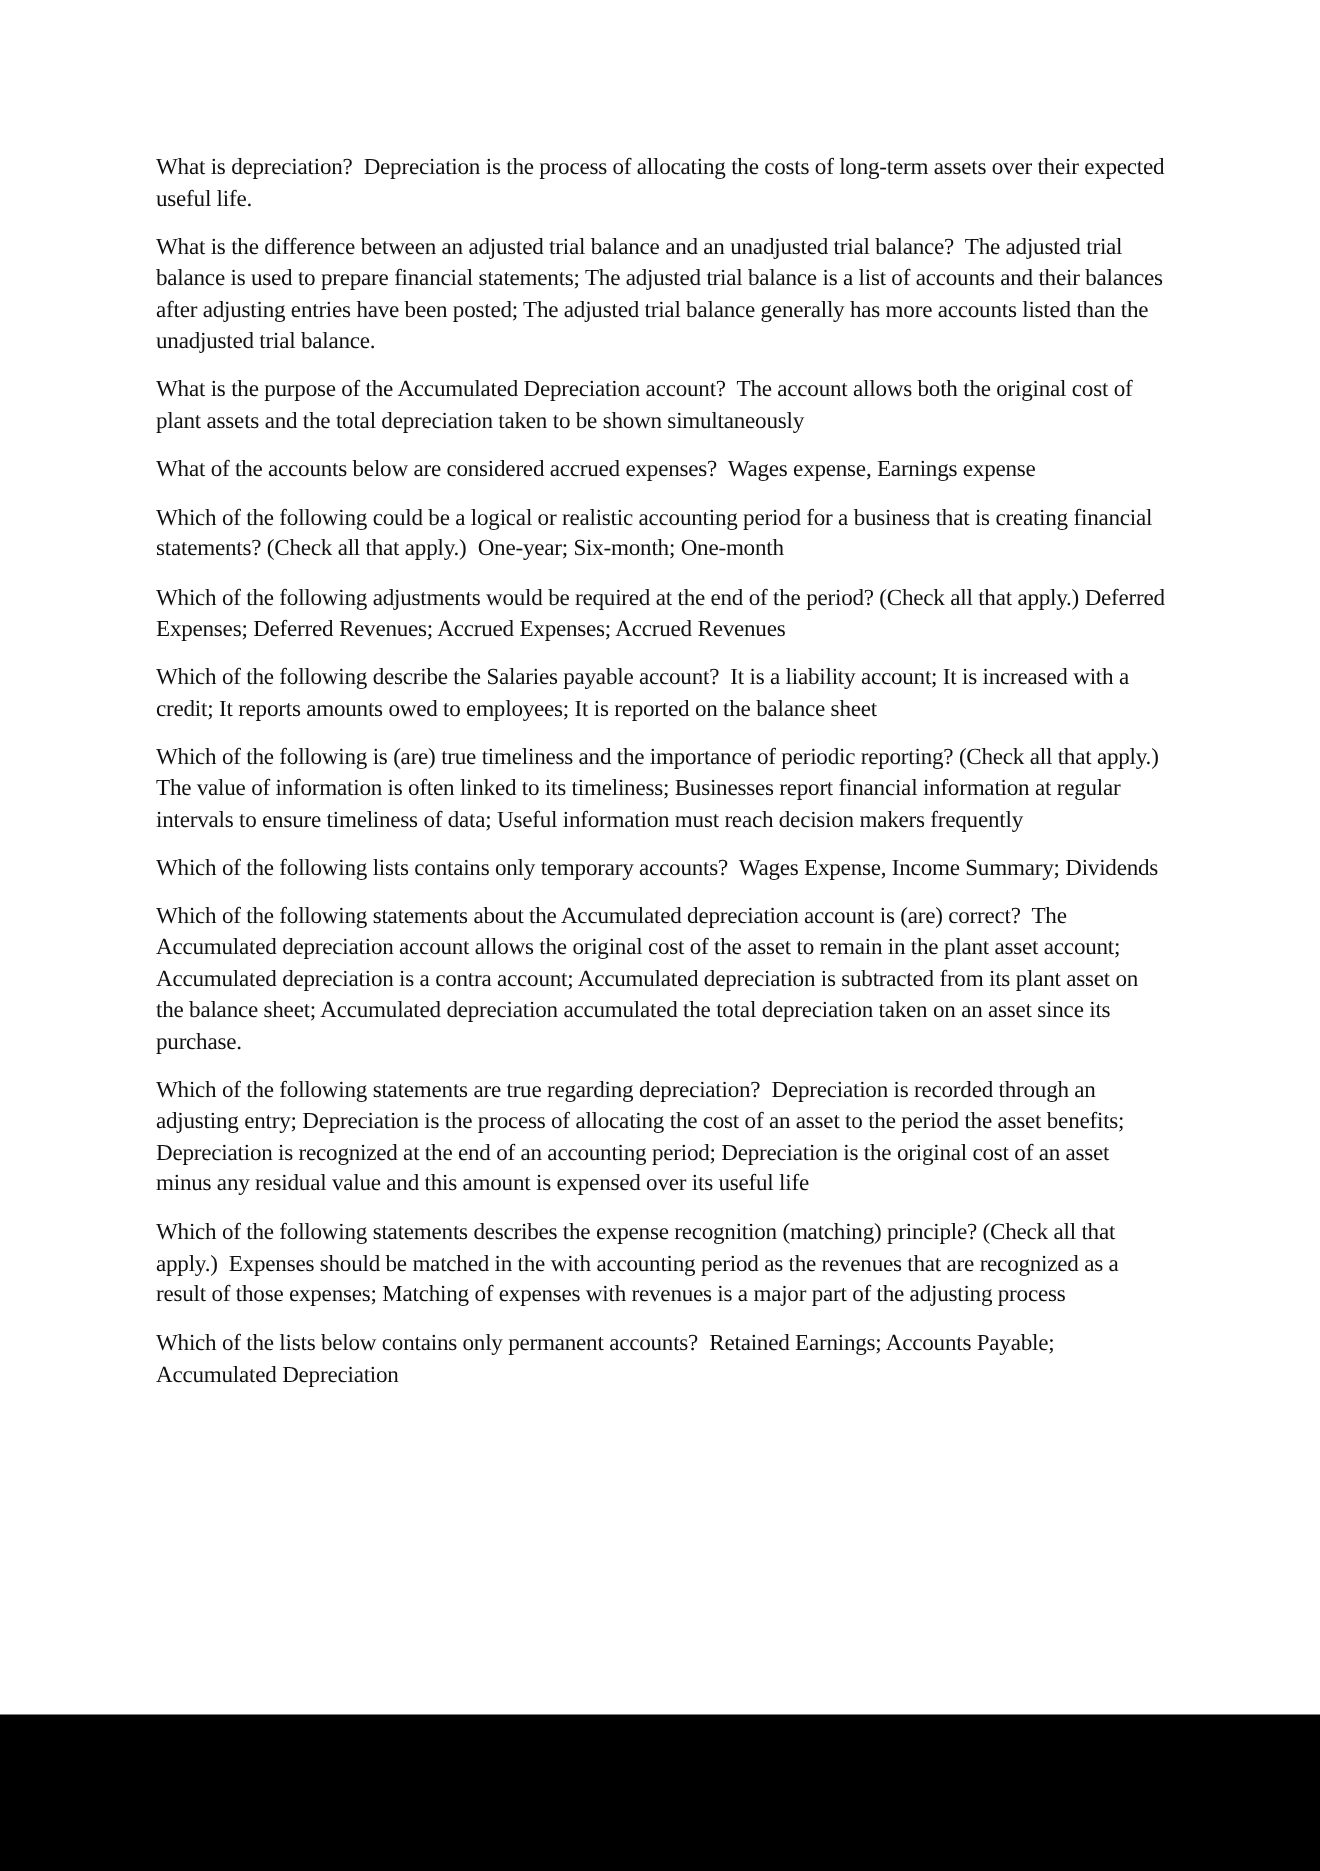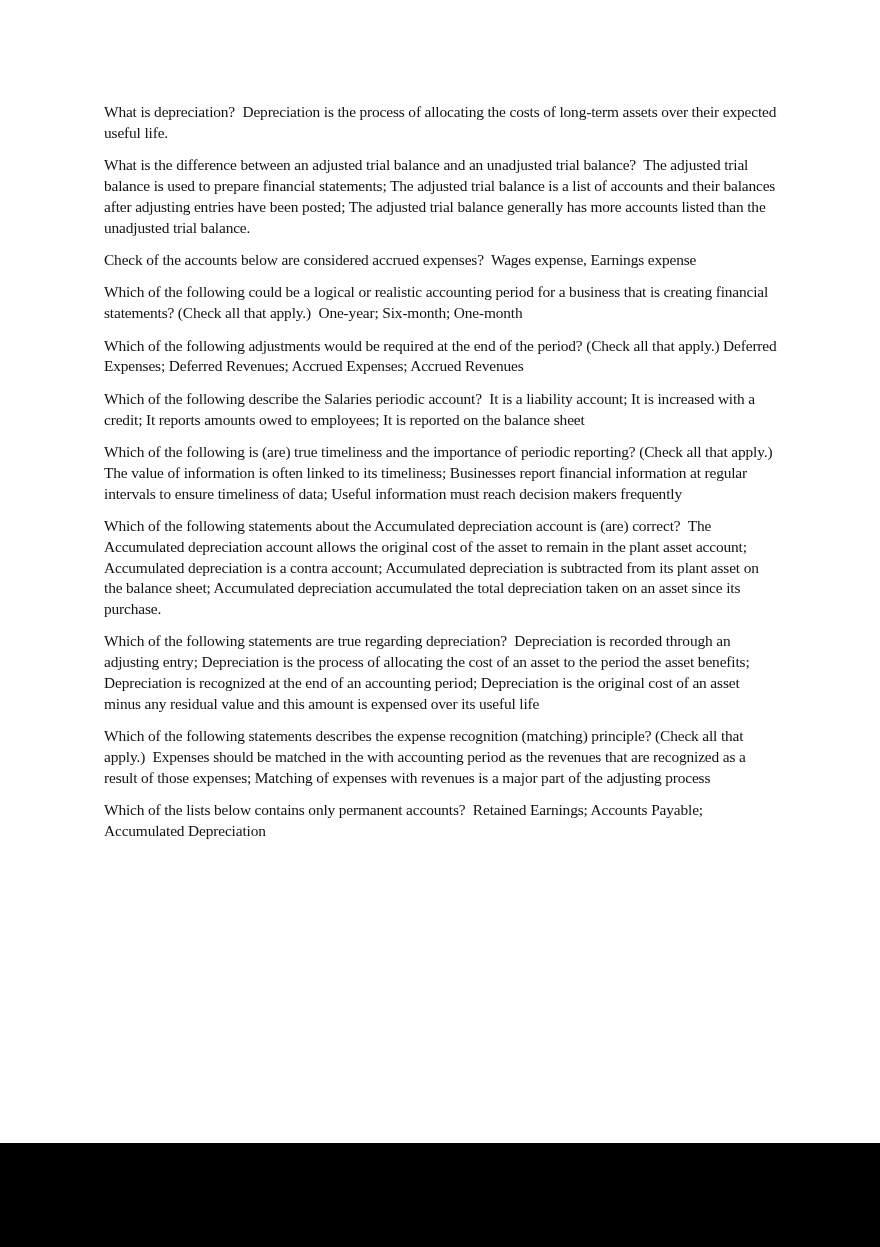--- a/index.html
+++ b/index.html
@@ -45,24 +45,26 @@
     background: #000000;
   }
 </style>
 </head>
 <body>
 
 <div class="page">
   <div class="content">
     <p class="qa"><span>What is depreciation?</span>&nbsp; <span>Depreciation is the process of allocating the costs of long-term assets over their expected useful life.</span></p>
     <p class="qa"><span>What is the difference between an adjusted trial balance and an unadjusted trial balance?</span>&nbsp; <span>The adjusted trial balance is used to prepare financial statements; The adjusted trial balance is a list of accounts and their balances after adjusting entries have been posted; The adjusted trial balance generally has more accounts listed than the unadjusted trial balance.</span></p>
-    <p class="qa"><span>Check of the accounts below are considered accrued expenses?</span>&nbsp; <span>Wages expense, Earnings expense</span></p>
+    <p class="qa"><span>What is the purpose of the Accumulated Depreciation account?</span>&nbsp; <span>The account allows both the original cost of plant assets and the total depreciation taken to be shown simultaneously</span></p>
+    <p class="qa"><span>What of the accounts below are considered accrued expenses?</span>&nbsp; <span>Wages expense, Earnings expense</span></p>
     <p class="qa"><span>Which of the following could be a logical or realistic accounting period for a business that is creating financial statements?  (Check all that apply.)</span>&nbsp; <span>One-year; Six-month; One-month</span></p>
     <p class="qa"><span>Which of the following adjustments would be required at the end of the period?  (Check all that apply.)</span> <span>Deferred Expenses; Deferred Revenues; Accrued Expenses; Accrued Revenues</span></p>
-    <p class="qa"><span>Which of the following describe the Salaries periodic account?</span>&nbsp; <span>It is a liability account; It is increased with a credit; It reports amounts owed to employees; It is reported on the balance sheet</span></p>
+    <p class="qa"><span>Which of the following describe the Salaries payable account?</span>&nbsp; <span>It is a liability account; It is increased with a credit; It reports amounts owed to employees; It is reported on the balance sheet</span></p>
     <p class="qa"><span>Which of the following is (are) true timeliness and the importance of periodic reporting?  (Check all that apply.)</span>&nbsp; <span>The value of information is often linked to its timeliness; Businesses report financial information at regular intervals to ensure timeliness of data; Useful information must reach decision makers frequently</span></p>
+    <p class="qa"><span>Which of the following lists contains only temporary accounts?</span>&nbsp; <span>Wages Expense, Income Summary; Dividends</span></p>
     <p class="qa"><span>Which of the following statements about the Accumulated depreciation account is (are) correct?</span>&nbsp; <span>The Accumulated depreciation account allows the original cost of the asset to remain in the plant asset account; Accumulated depreciation is a contra account; Accumulated depreciation is subtracted from its plant asset on the balance sheet; Accumulated depreciation accumulated the total depreciation taken on an asset since its purchase.</span></p>
     <p class="qa"><span>Which of the following statements are true regarding depreciation?</span>&nbsp; <span>Depreciation is recorded through an adjusting entry; Depreciation is the process of allocating the cost of an asset to the period the asset benefits; Depreciation is recognized at the end of an accounting period; Depreciation is the original cost of an asset minus any residual value and this amount is expensed over its useful life</span></p>
     <p class="qa"><span>Which of the following statements describes the expense recognition (matching) principle?  (Check all that apply.)</span>&nbsp; <span>Expenses should be matched in the with accounting period as the revenues that are recognized as a result of those expenses; Matching of expenses with revenues is a major part of the adjusting process</span></p>
     <p class="qa"><span>Which of the lists below contains only permanent accounts?</span>&nbsp; <span>Retained Earnings; Accounts Payable; Accumulated Depreciation</span></p>
   </div>
 </div>
 <div class="bottom-band"></div>
 
 </body></html>

